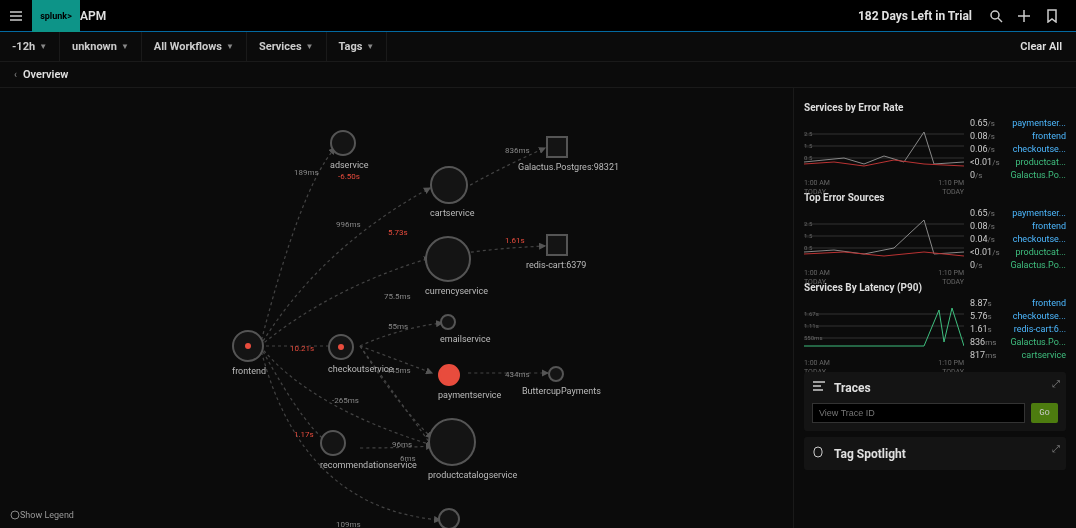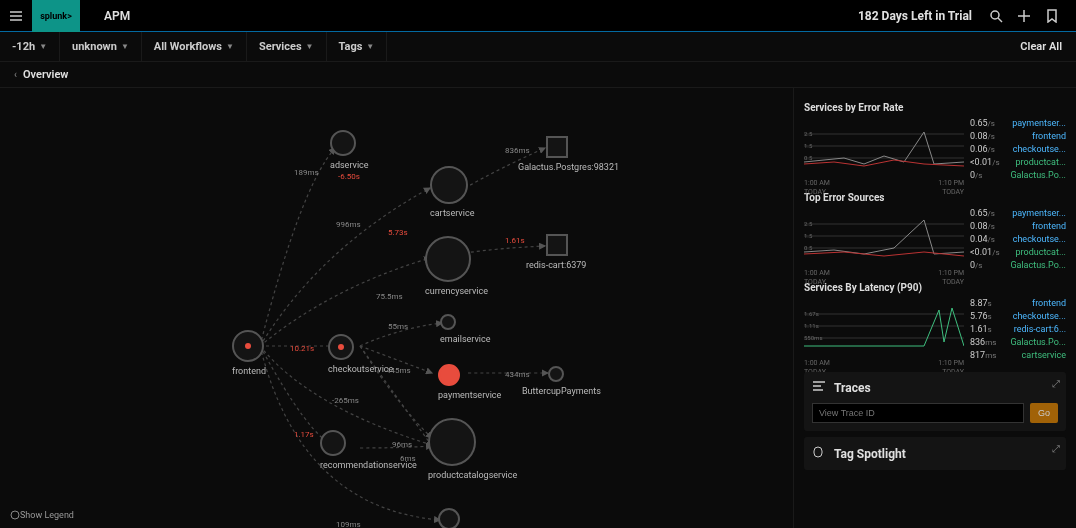--- a/index.html
+++ b/index.html
@@ -1,20 +1,20 @@
 <!DOCTYPE html>
 <html><head>
 <meta charset="utf-8">
 <style>
 * { margin:0; padding:0; box-sizing:border-box; }
 body { width:1076px; height:528px; background:#0b0b0b; color:#e0e0e0; font-family:-apple-system,"Segoe UI",Roboto,sans-serif; font-size:11px; overflow:hidden; position:relative; }
 .topbar { height:32px; background:#000; display:flex; align-items:center; border-bottom:1px solid #0369a1; }
 .menu-btn { width:32px; height:32px; display:flex; align-items:center; justify-content:center; cursor:pointer; }
 .logo { background:#0d9488; height:32px; width:48px; display:flex; align-items:center; justify-content:center; font-size:9px; font-weight:bold; color:#000; }
-.app-title { margin-left:24px; font-weight:600; font-size:12px; }
+.app-title { margin-left:0; font-weight:600; font-size:12px; }
 .topbar-right { margin-left:auto; display:flex; align-items:center; padding-right:10px; }
 .trial { font-weight:700; font-size:12px; padding:0 10px; }
 .icon-btn { width:28px; height:28px; display:flex; align-items:center; justify-content:center; cursor:pointer; color:#aaa; }
 .filterbar { height:30px; background:#0b0b0b; display:flex; align-items:center; border-bottom:1px solid #1a1a1a; }
 .filter-pill { height:30px; padding:0 12px; display:flex; align-items:center; gap:4px; border-right:1px solid #1a1a1a; cursor:pointer; font-size:11px; color:#ccc;font-weight:bold; }
 .caret { font-size:8px; color:#888; }
 .clear { margin-left:auto; padding-right:14px; cursor:pointer; font-weight:600; }
 .subhdr { height:26px; display:flex; align-items:center; padding-left:14px; gap:6px; border-bottom:1px solid #1a1a1a; }
 .main { display:flex; height:440px; }
 .map { flex:1; position:relative; border-right:1px solid #1a1a1a; }
@@ -35,21 +35,21 @@
 .mlist { flex:1; font-size:9px; }
 .mrow { display:flex; justify-content:space-between; line-height:13px; white-space:nowrap; }
 .mrow .val { color:#ccc; }
 .mrow .unit { color:#777; font-size:8px; }
 .mrow .name { color:#4db8ff; overflow:hidden; text-overflow:ellipsis; max-width:70px; }
 .mrow .name.green { color:#3fbf7f; }
 .traces { background:#141414; border-radius:3px; padding:8px; margin-top:6px; position:relative; }
 .traces-hdr { display:flex; align-items:center; gap:8px; font-weight:700; font-size:12px; }
 .traces input { flex:1; background:#000; border:1px solid #333; color:#888; font-size:9px; padding:4px 6px; }
 .traces-row { display:flex; gap:6px; margin-top:8px; }
-.go-btn { background:#a16207; border:none; color:#ccc; font-size:9px; padding:4px 8px; cursor:pointer; border-radius:2px; }
+.go-btn { background:#4d7c0f; border:none; color:#ccc; font-size:9px; padding:4px 8px; cursor:pointer; border-radius:2px;font-family:Liberation Mono, monospace; }
 .expand { position:absolute; top:6px; right:6px; color:#888; cursor:pointer; font-size:10px; }
 .dot { width:6px; height:6px; border-radius:50%; background:#e84c3d; }
 </style>
 </head>
 <body>
 
 <div class="topbar">
   <div class="menu-btn">
     <svg width="14" height="14" viewBox="0 0 14 14">
         <path d="M1 3h12M1 7h12M1 11h12" stroke="#ccc" stroke-width="1.5"></path>
@@ -190,21 +190,21 @@
     <div class="node" style="left:548px;top:278px">
       <div class="circle" style="width:16px;height:16px"></div>
       <div class="lbl" style="margin-left:-26px">ButtercupPayments</div>
     </div>
 
     <div class="edge-lbl" style="left:294px;top:80px">189ms</div>
     <div class="edge-lbl err" style="left:338px;top:84px">-6.50s</div>
     <div class="edge-lbl" style="left:505px;top:58px">836ms</div>
     <div class="edge-lbl" style="left:336px;top:132px">996ms</div>
     <div class="edge-lbl err" style="left:388px;top:140px">5.73s</div>
-    <div class="edge-lbl" style="left:376px;top:204px">75.5ms</div>
+    <div class="edge-lbl" style="left:384px;top:204px">75.5ms</div>
     <div class="edge-lbl err" style="left:505px;top:148px">1.61s</div>
     <div class="edge-lbl" style="left:388px;top:234px">55ms</div>
     <div class="edge-lbl err" style="left:290px;top:256px">10.21s</div>
     <div class="edge-lbl" style="left:386px;top:278px">445ms</div>
     <div class="edge-lbl" style="left:505px;top:282px">434ms</div>
     <div class="edge-lbl" style="left:332px;top:308px">-265ms</div>
     <div class="edge-lbl err" style="left:294px;top:342px">1.17s</div>
     <div class="edge-lbl" style="left:392px;top:352px">96ms</div>
     <div class="edge-lbl" style="left:400px;top:366px">6ms</div>
     <div class="edge-lbl" style="left:336px;top:432px">109ms</div>

